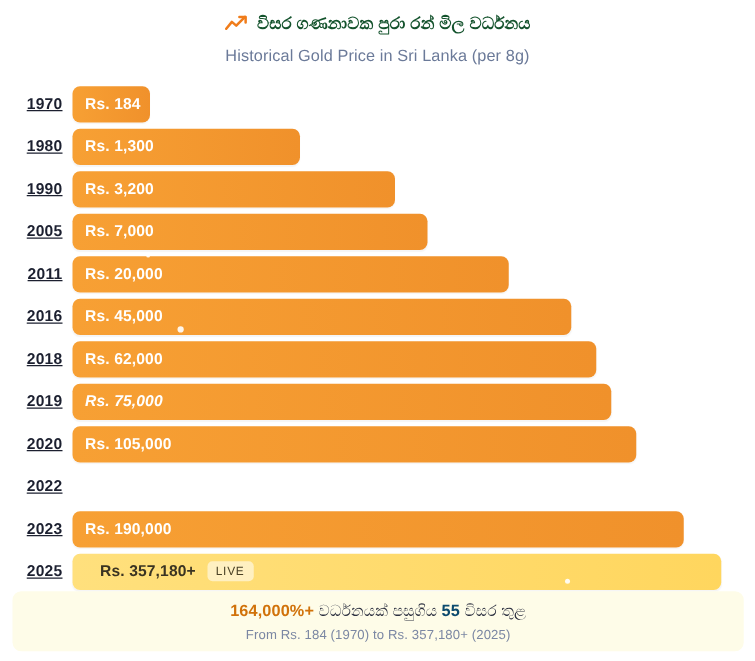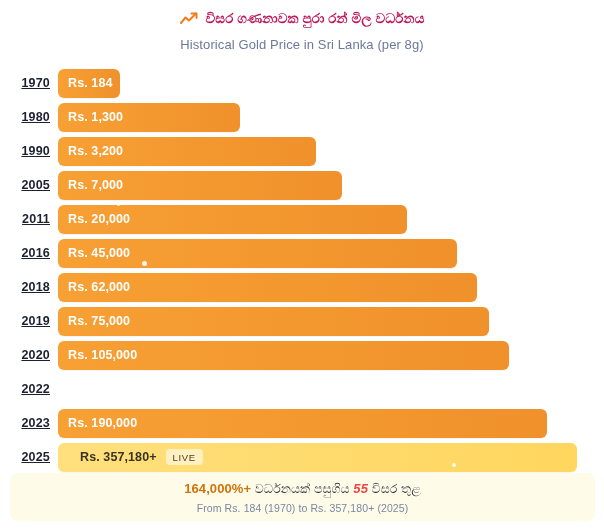--- a/index.html
+++ b/index.html
@@ -30,21 +30,21 @@
     display: inline-flex;
     align-items: center;
     justify-content: center;
     width: 18px;
     height: 14px;
     line-height: 1;
   }
   .title-text {
     font-size: 13.5px;
     font-weight: bold;
-    color: #be185d;
+    color: #14532d;
     letter-spacing: 0.1px;
     white-space: nowrap;
   }
   .subtitle {
     margin-top: 10px;
     font-size: 13px;
     color: #6b7a99;
     letter-spacing: 0.1px;
   }
 
@@ -145,23 +145,22 @@
     white-space: nowrap;
     letter-spacing: 0.1px;
   }
   .footer-pct {
     font-weight: bold;
     color: #d1720a;
     font-size: 13px;
   }
   .footer-years {
     font-weight: bold;
-    color: #ef4444;
+    color: #0c4a6e;
     font-size: 13px;
-    font-style: italic;
   }
   .footer-sub {
     margin-top: 5px;
     font-size: 10.5px;
     color: #7b87a3;
     white-space: nowrap;
     letter-spacing: 0.1px;
   }
 </style>
 </head>
@@ -235,21 +234,21 @@
       <div class="year">2018</div>
       <div class="bar-wrap">
         <div class="bar" style="width: 419px;">
           <span class="bar-label">Rs. 62,000</span>
         </div>
       </div>
     </div>
     <div class="row">
       <div class="year">2019</div>
       <div class="bar-wrap">
-        <div class="bar" style="width: 431px;">
+        <div class="bar" style="width: 431px; font-style: italic;">
           <span class="bar-label">Rs. 75,000</span>
         </div>
       </div>
     </div>
     <div class="row">
       <div class="year">2020</div>
       <div class="bar-wrap">
         <div class="bar" style="width: 451px;">
           <span class="bar-label">Rs. 105,000</span>
         </div>

